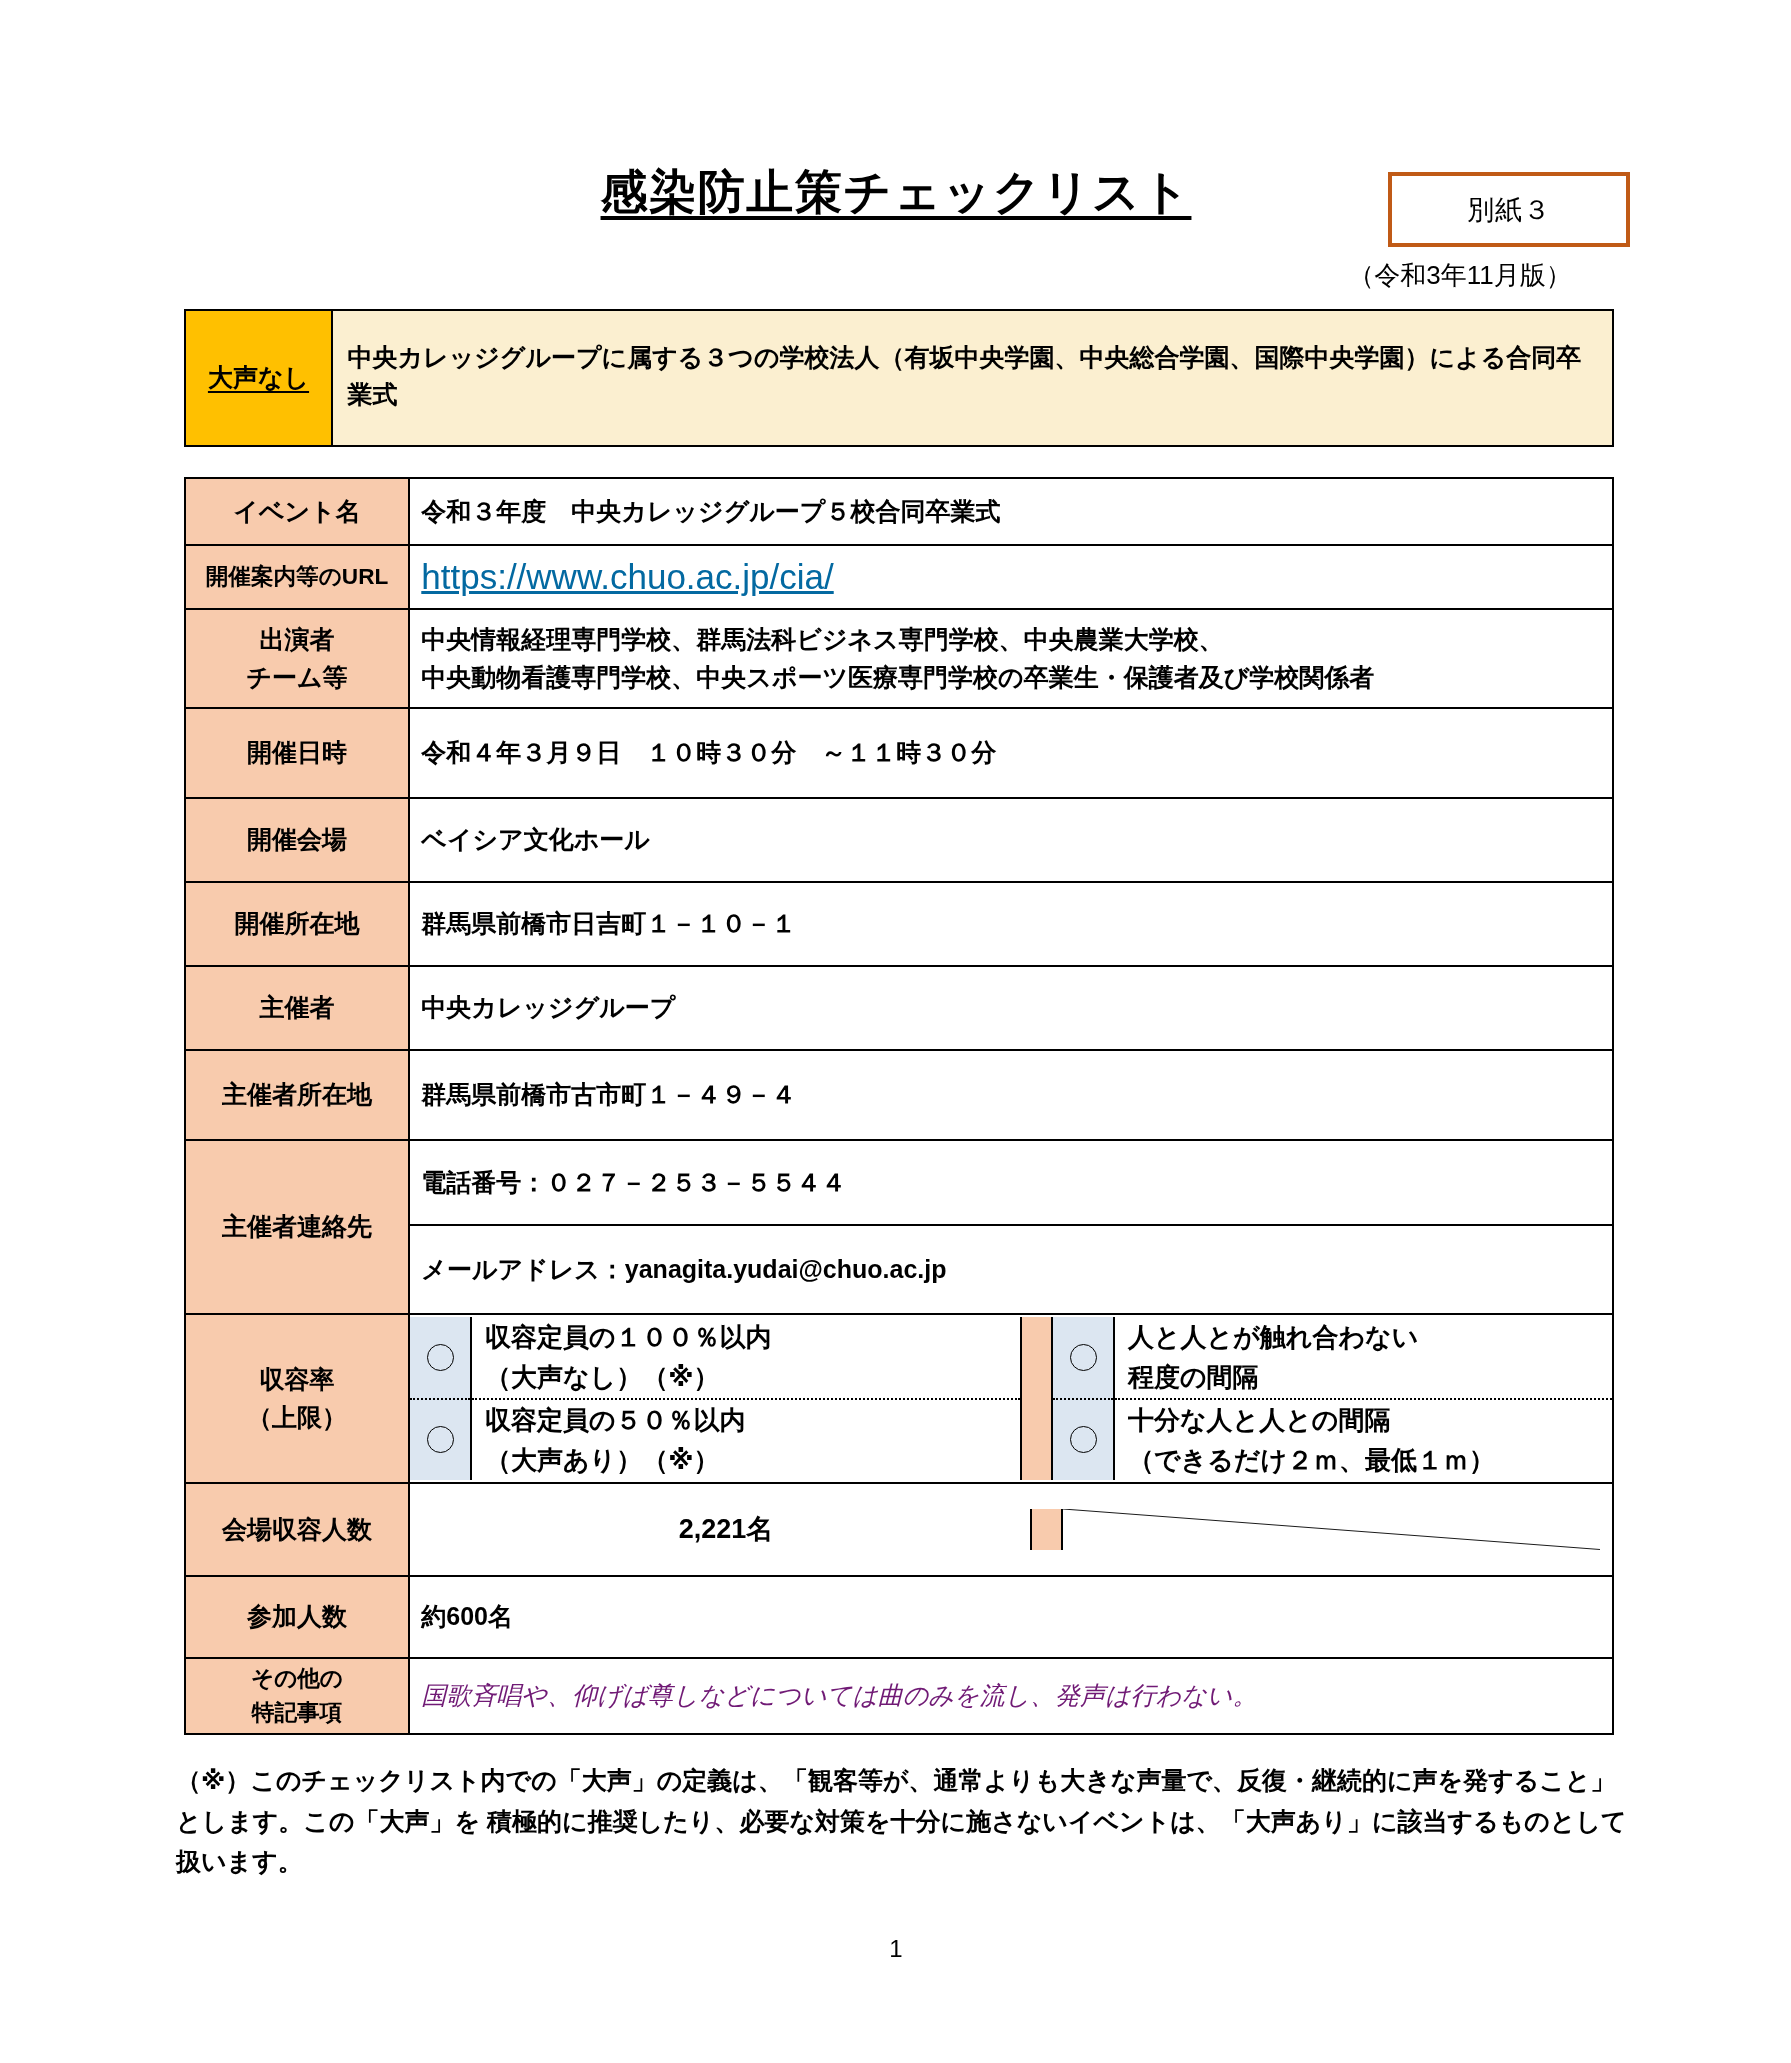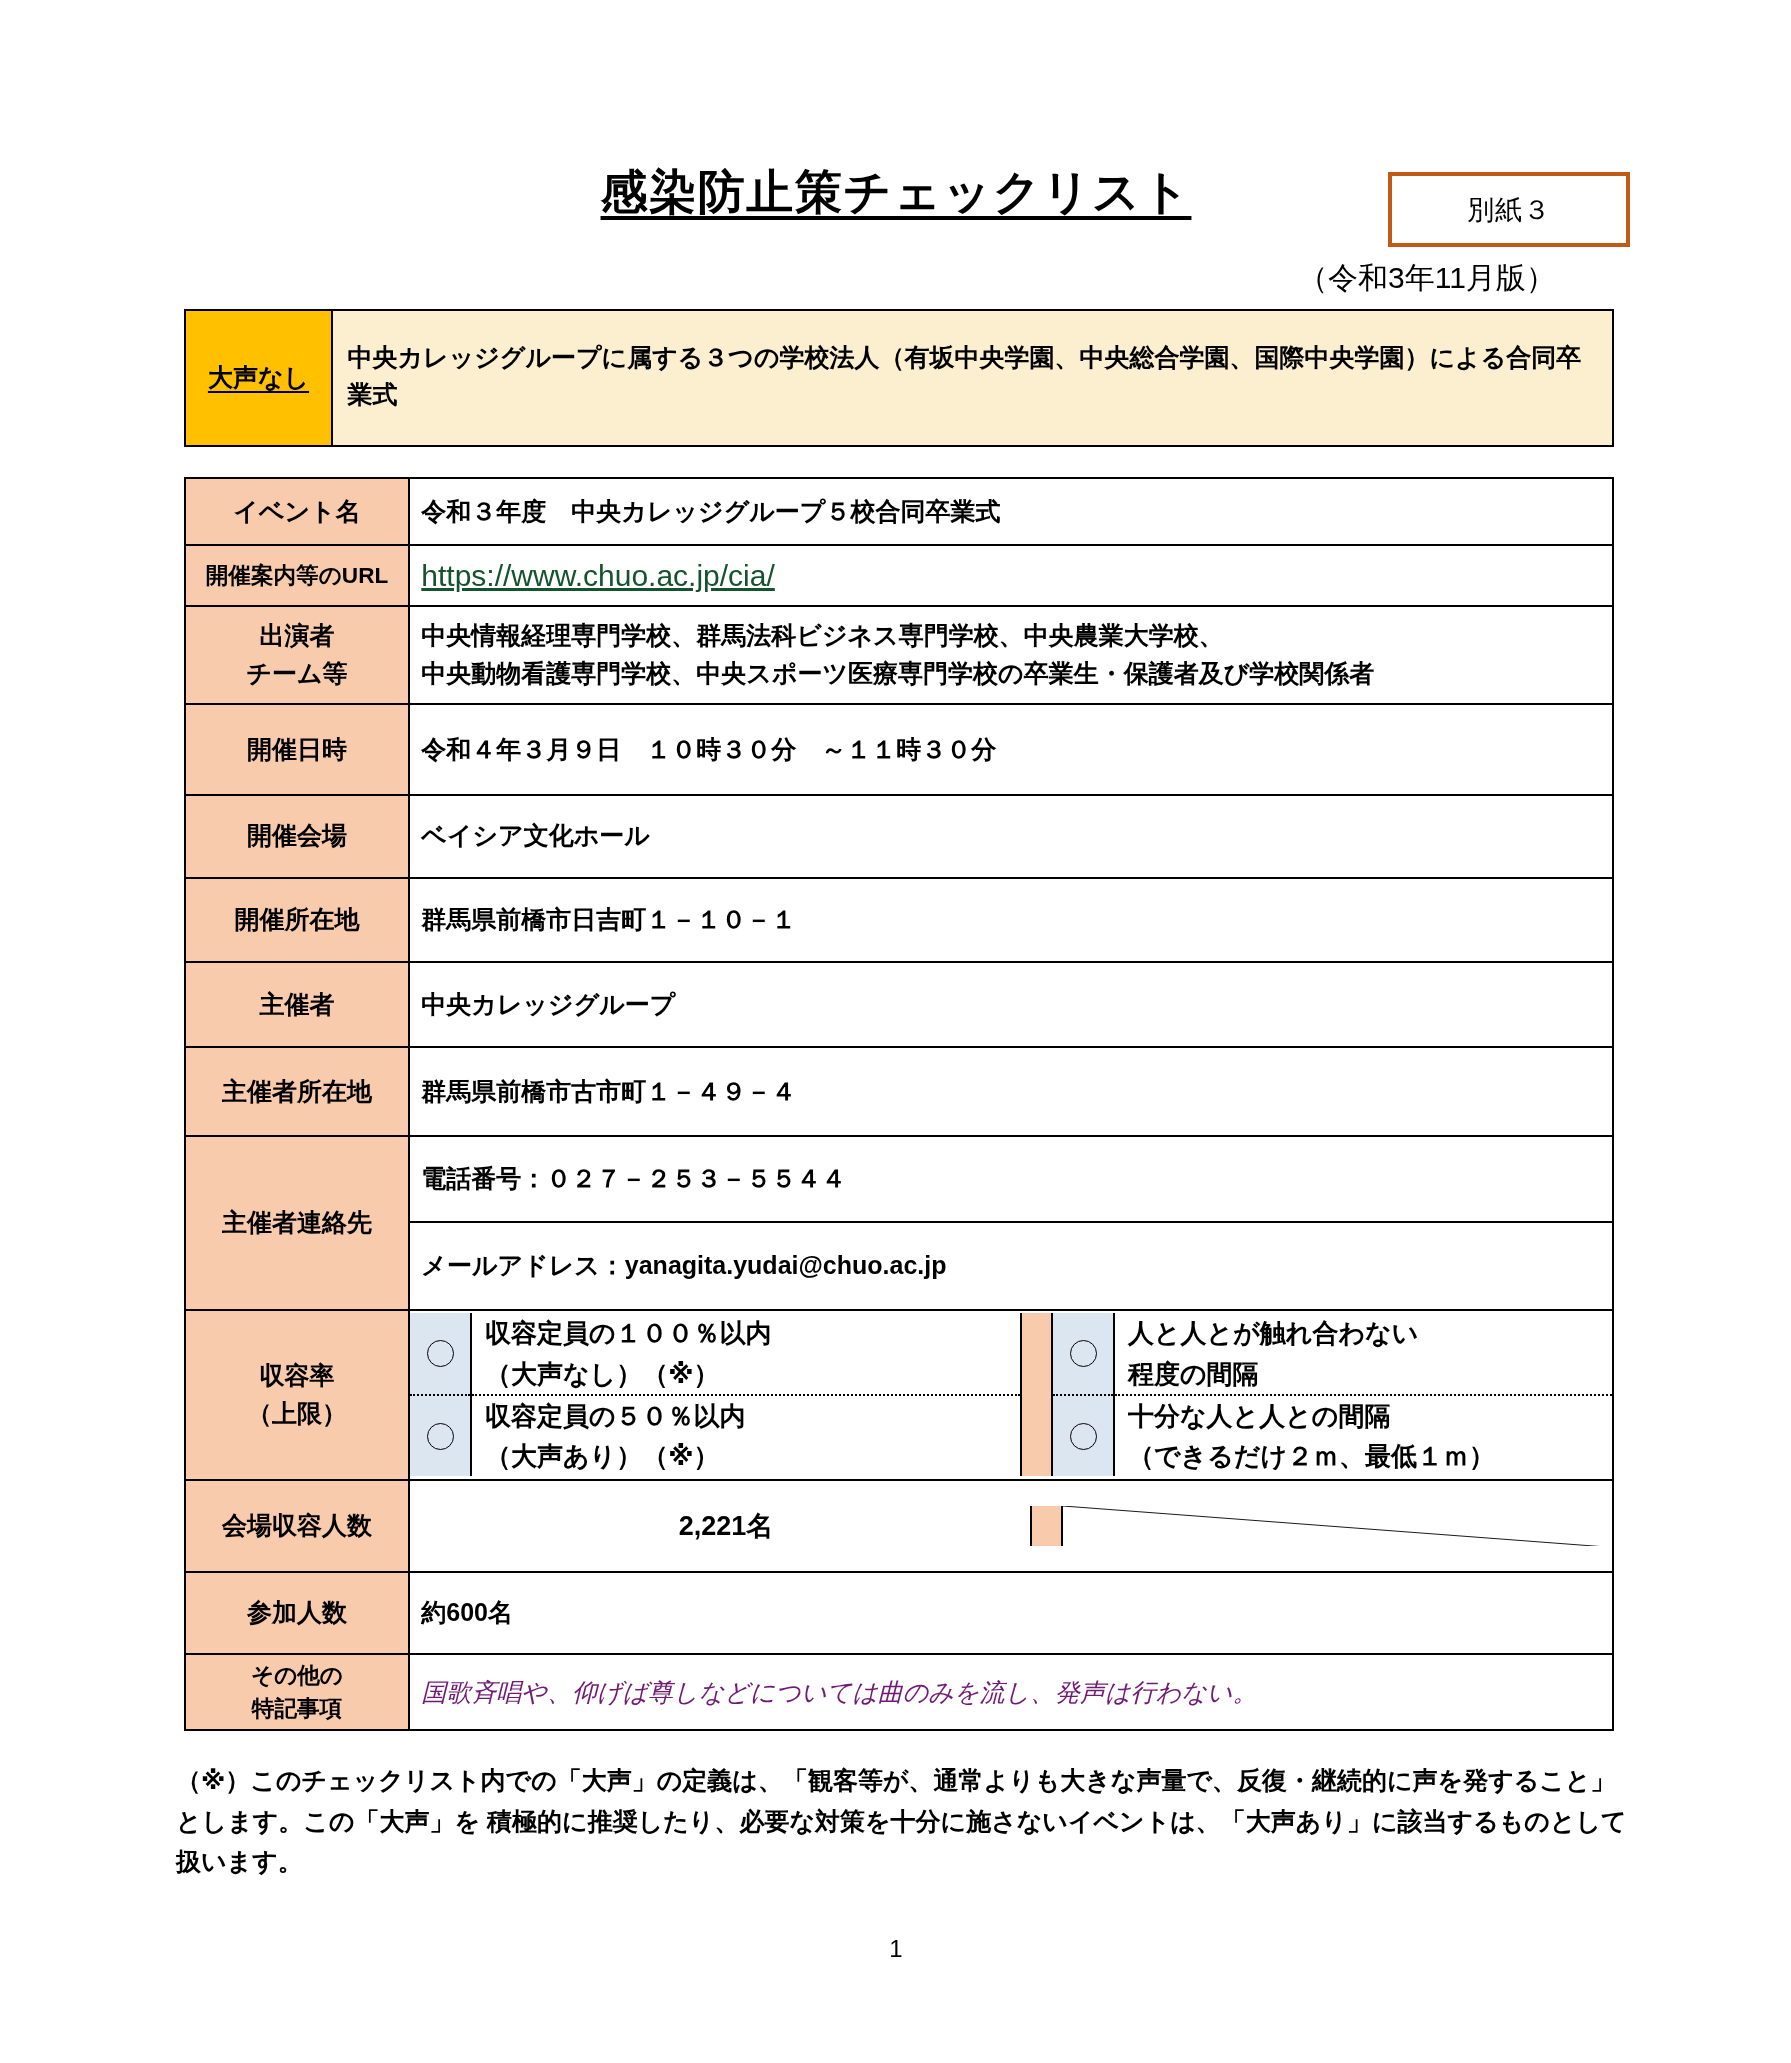--- a/index.html
+++ b/index.html
@@ -41,22 +41,22 @@
     align-items: center;
     justify-content: center;
     font-size: 27px;
     letter-spacing: 0.8px;
   }
   .version-note {
     position: absolute;
     left: 1298px;
     top: 258px;
     width: 324px;
-    text-align: left;
-    font-size: 30px;
+    text-align: center;
+    font-size: 26px;
     letter-spacing: 0px;
   }
 
   
   .tbl {
     position: absolute;
     border-collapse: collapse;
     table-layout: fixed;
   }
   .tbl td {
@@ -108,24 +108,24 @@
     font-size: 22.6px;
   }
   .cell-value {
     background: #ffffff;
     padding: 4.8px 11.3px !important;
     font-weight: bold;
     font-size: 27px;
     line-height: 1.6;
   }
   .link {
-    color: #14532d;
+    color: #0369a1;
     text-decoration: underline;
     font-weight: normal;
-    font-size: 30px;
+    font-size: 35px;
   }
   .note-red {
     color: #701a75;
     font-style: italic;
     font-weight: normal;
     font-size: 25px;
   }
 
   
   .cap-wrap {

